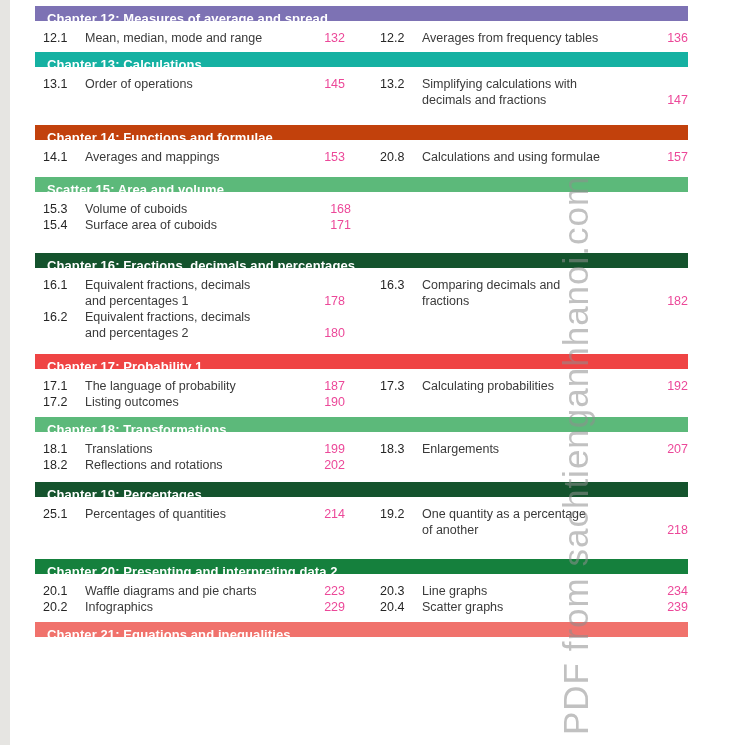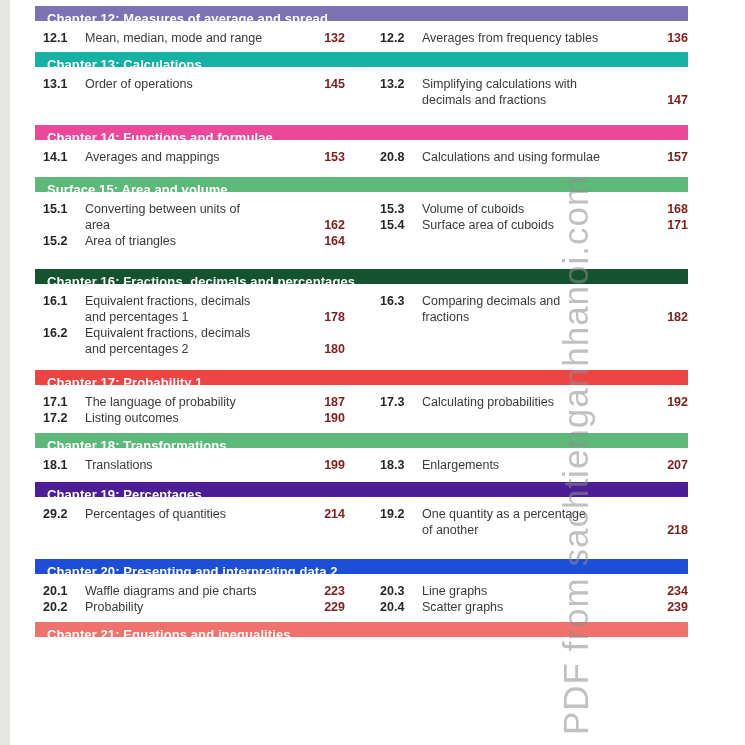--- a/index.html
+++ b/index.html
@@ -52,32 +52,32 @@
   .row {
     display: flex;
     align-items: flex-start;
     font-size: 12.5px;
     line-height: 16px;
     color: #3a3a3a;
   }
   .num {
     width: 42px;
     flex: 0 0 42px;
-    font-weight: 700;
+    font-weight: 400;
     color: #262626;
   }
   .ttl {
     flex: 1 1 auto;
     white-space: pre-line;
   }
   .pg {
     flex: 0 0 36px;
     text-align: right;
-    font-weight: 700;
-    color: #7f1d1d;
+    font-weight: 400;
+    color: #ec4899;
     align-self: flex-end;
   }
   .watermark {
     position: absolute;
     top: 735px;
     left: 556px;
     transform-origin: 0 0;
     transform: rotate(-90deg);
     font-size: 35px;
     letter-spacing: 1px;
@@ -130,55 +130,42 @@
           <span class="num">13.2</span>
           <span class="ttl">Simplifying calculations with
 decimals and fractions</span>
           <span class="pg">147</span>
         </div>
       </div>
     </div>
   </section>
 
   <section class="block">
-    <div class="bar" style="background-color: #ec4899;">Chapter 14: Functions and formulae</div>
+    <div class="bar" style="background-color: #c2410c;">Chapter 14: Functions and formulae</div>
     <div class="entries">
       <div class="col left">
         <div class="row">
           <span class="num">14.1</span>
           <span class="ttl">Averages and mappings</span>
           <span class="pg">153</span>
         </div>
       </div>
       <div class="col right">
         <div class="row">
           <span class="num">20.8</span>
           <span class="ttl">Calculations and using formulae</span>
           <span class="pg">157</span>
         </div>
       </div>
     </div>
   </section>
 
   <section class="block">
-    <div class="bar" style="background-color: rgb(92, 185, 122);">Surface 15: Area and volume</div>
-    <div class="entries">
-      <div class="col left">
-        <div class="row">
-          <span class="num">15.1</span>
-          <span class="ttl">Converting between units of
-area</span>
-          <span class="pg">162</span>
-        </div>
-        <div class="row">
-          <span class="num">15.2</span>
-          <span class="ttl">Area of triangles</span>
-          <span class="pg">164</span>
-        </div>
-      </div>
+    <div class="bar" style="background-color: rgb(92, 185, 122);">Scatter 15: Area and volume</div>
+    <div class="entries">
       <div class="col right">
         <div class="row">
           <span class="num">15.3</span>
           <span class="ttl">Volume of cuboids</span>
           <span class="pg">168</span>
         </div>
         <div class="row">
           <span class="num">15.4</span>
           <span class="ttl">Surface area of cuboids</span>
           <span class="pg">171</span>
@@ -242,64 +229,69 @@
 
   <section class="block">
     <div class="bar" style="background-color: rgb(92, 185, 122);">Chapter 18: Transformations</div>
     <div class="entries">
       <div class="col left">
         <div class="row">
           <span class="num">18.1</span>
           <span class="ttl">Translations</span>
           <span class="pg">199</span>
         </div>
+        <div class="row">
+          <span class="num">18.2</span>
+          <span class="ttl">Reflections and rotations</span>
+          <span class="pg">202</span>
+        </div>
       </div>
       <div class="col right">
         <div class="row">
           <span class="num">18.3</span>
           <span class="ttl">Enlargements</span>
           <span class="pg">207</span>
         </div>
       </div>
     </div>
   </section>
 
   <section class="block">
-    <div class="bar" style="background-color: #4c1d95;">Chapter 19: Percentages</div>
-    <div class="entries">
-      <div class="col left">
-        <div class="row">
-          <span class="num">29.2</span>
+    <div class="bar" style="background-color: #14532d;">Chapter 19: Percentages</div>
+    <div class="entries">
+      <div class="col left">
+        <div class="row">
+          <span class="num">25.1</span>
           <span class="ttl">Percentages of quantities</span>
           <span class="pg">214</span>
         </div>
       </div>
       <div class="col right">
         <div class="row">
           <span class="num">19.2</span>
           <span class="ttl">One quantity as a percentage
 of another</span>
           <span class="pg">218</span>
         </div>
       </div>
     </div>
   </section>
 
   <section class="block">
-    <div class="bar" style="background-color: #1d4ed8;">Chapter 20: Presenting and interpreting data 2</div>
+    <div class="bar" style="background-color: #15803d;">Chapter 20: Presenting and interpreting data 2</div>
     <div class="entries">
       <div class="col left">
         <div class="row">
           <span class="num">20.1</span>
           <span class="ttl">Waffle diagrams and pie charts</span>
           <span class="pg">223</span>
         </div>
         <div class="row">
           <span class="num">20.2</span>
-          <span class="ttl">Probability</span>
+          <span class="ttl">Infographics</span>
           <span class="pg">229</span>
         </div>
       </div>
       <div class="col right">
         <div class="row">
           <span class="num">20.3</span>
           <span class="ttl">Line graphs</span>
           <span class="pg">234</span>
         </div>
         <div class="row">

